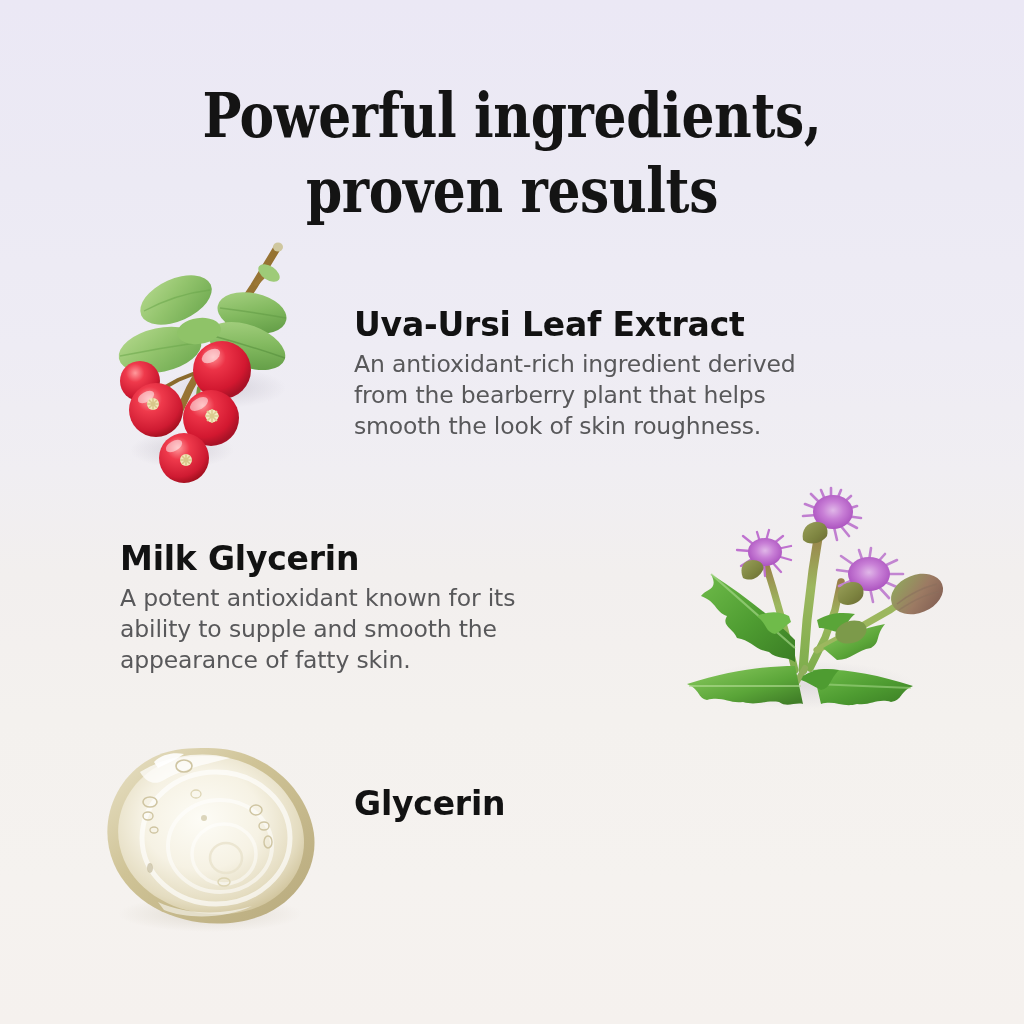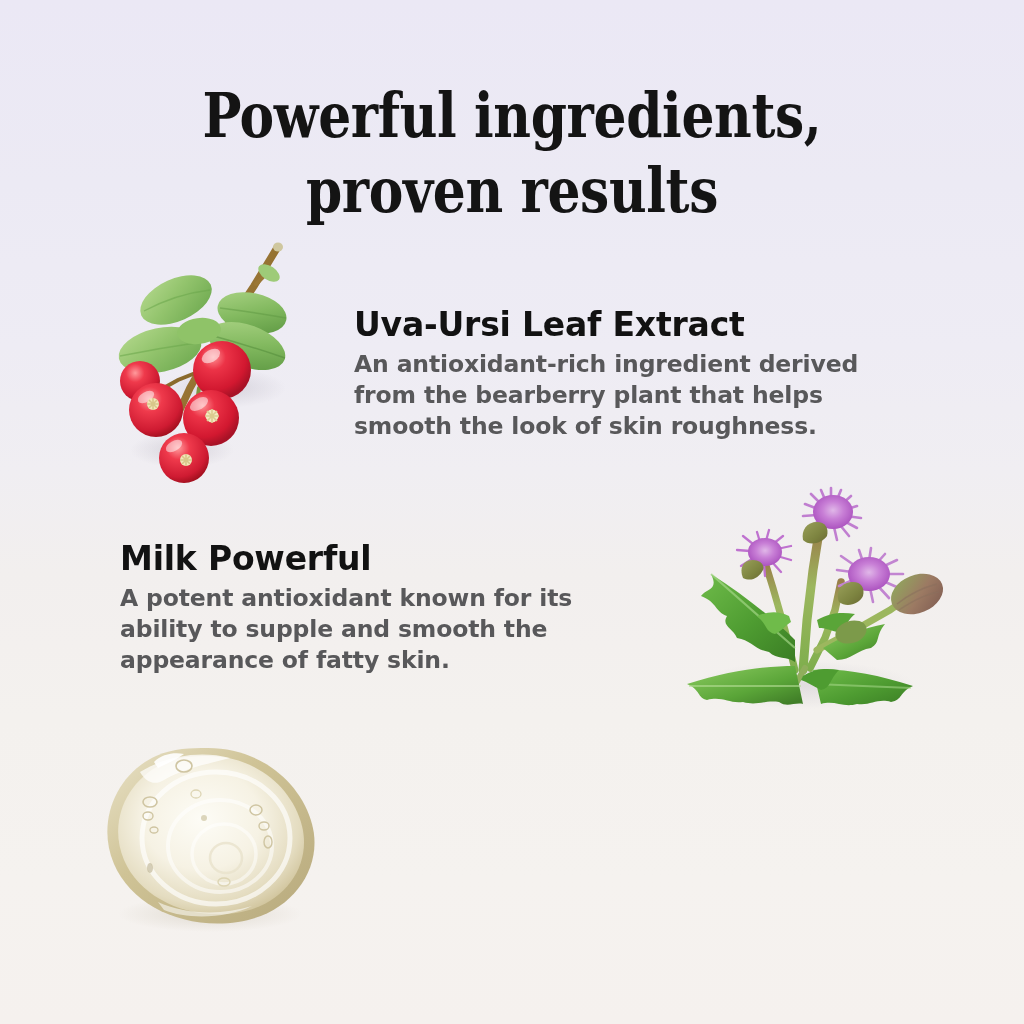--- a/index.html
+++ b/index.html
@@ -51,21 +51,21 @@
     font-family:"DejaVu Sans", "Liberation Sans", sans-serif;
     font-weight:700;
     font-size:33px;
     line-height:30px;
     letter-spacing:-0.2px;
     color:#121212;
     margin-bottom:9px;
   }
   .block .desc {
     font-family:"DejaVu Sans", "Liberation Sans", sans-serif;
-    font-weight:700;
+    font-weight:400;
     font-size:23.5px;
     line-height:31px;
     letter-spacing:-0.15px;
     color:#58585a;
     white-space:pre-line;
   }
 
   #block-uva     { left:354px; top:310px; width:600px; }
   #block-thistle { left:120px; top:544px; width:560px; }
   #block-glyc    { left:354px; top:789px; width:560px; }
@@ -371,22 +371,23 @@
   </div>
 
   <div class="block" id="block-uva">
     <div class="name">Uva-Ursi Leaf Extract</div>
     <div class="desc">An antioxidant-rich ingredient derived
 from the bearberry plant that helps
 smooth the look of skin roughness.</div>
   </div>
 
   <div class="block" id="block-thistle">
-    <div class="name">Milk Powerful</div>
+    <div class="name">Milk Glycerin</div>
     <div class="desc">A potent antioxidant known for its
 ability to supple and smooth the
 appearance of fatty skin.</div>
   </div>
 
   <div class="block" id="block-glyc">
+    <div class="name">Glycerin</div>
   </div>
 
 </div>
 
 </body></html>

